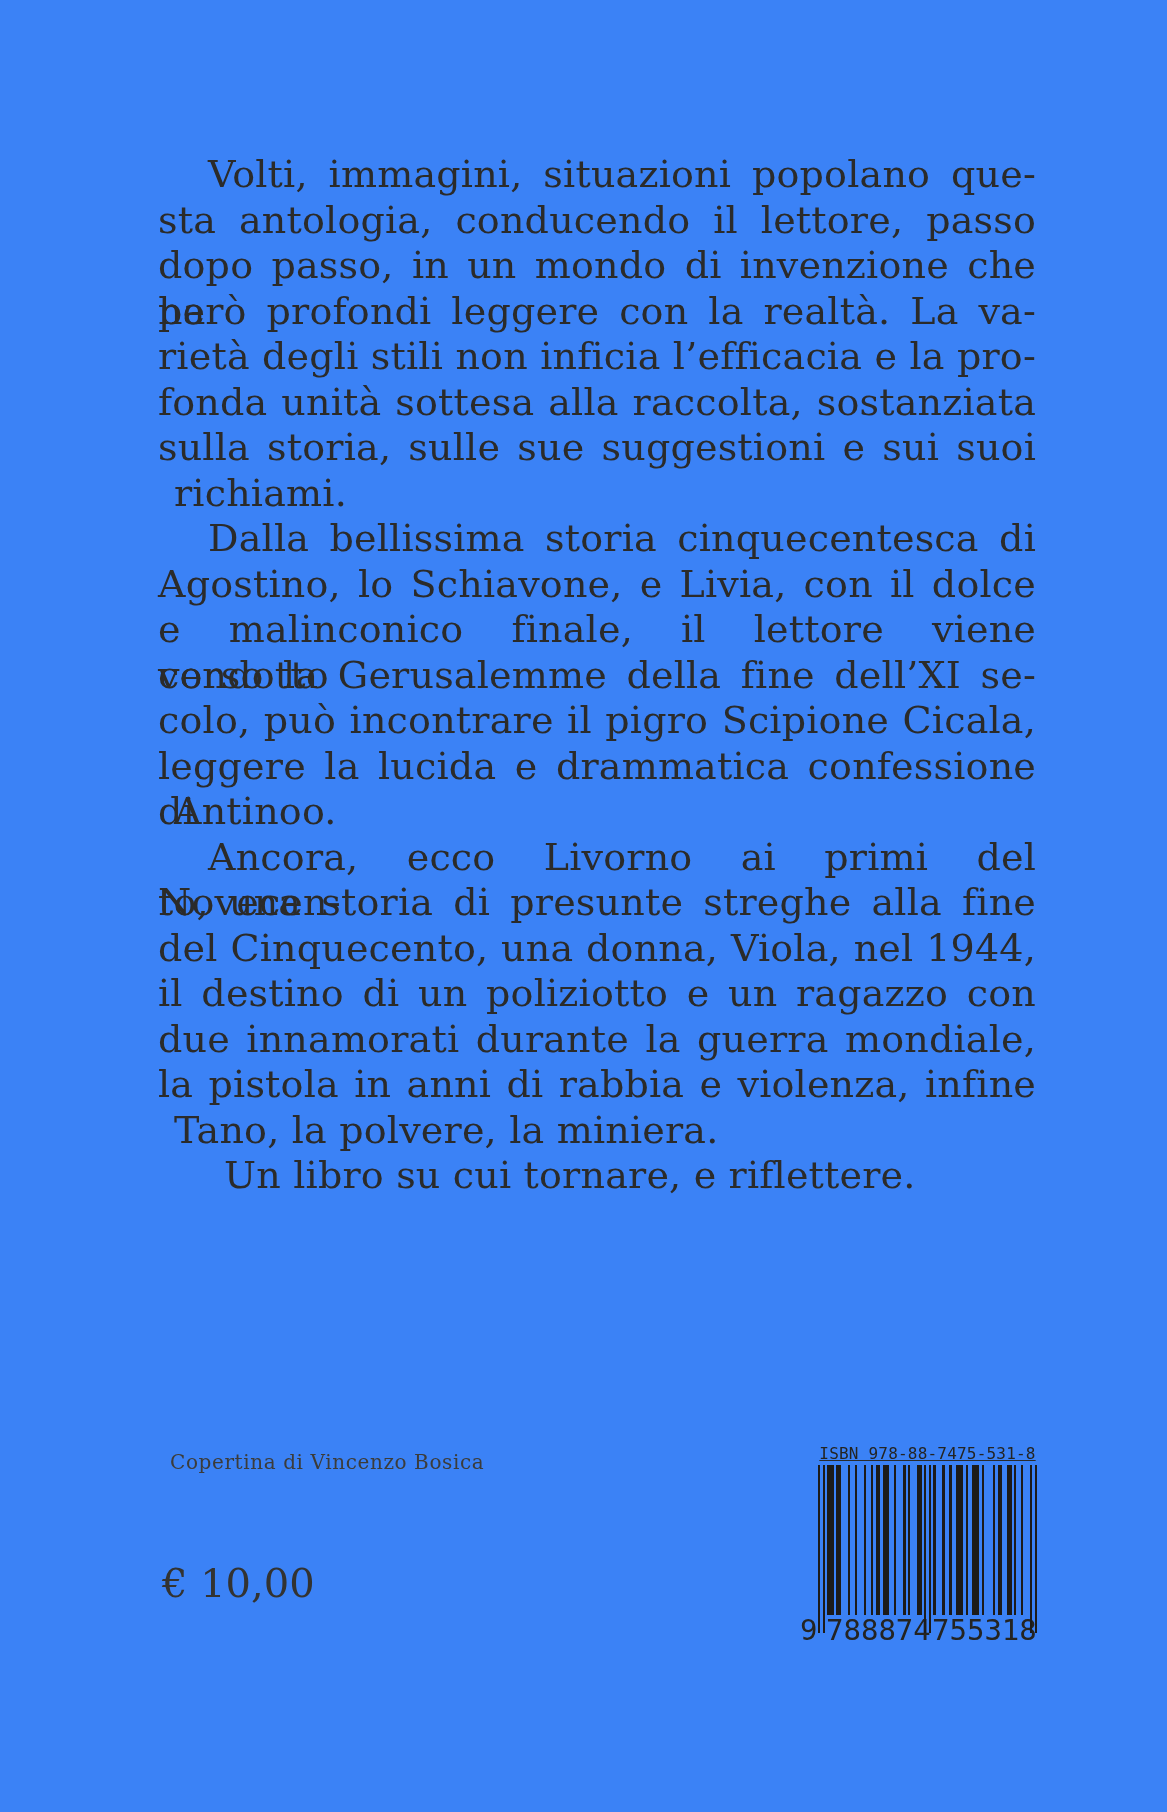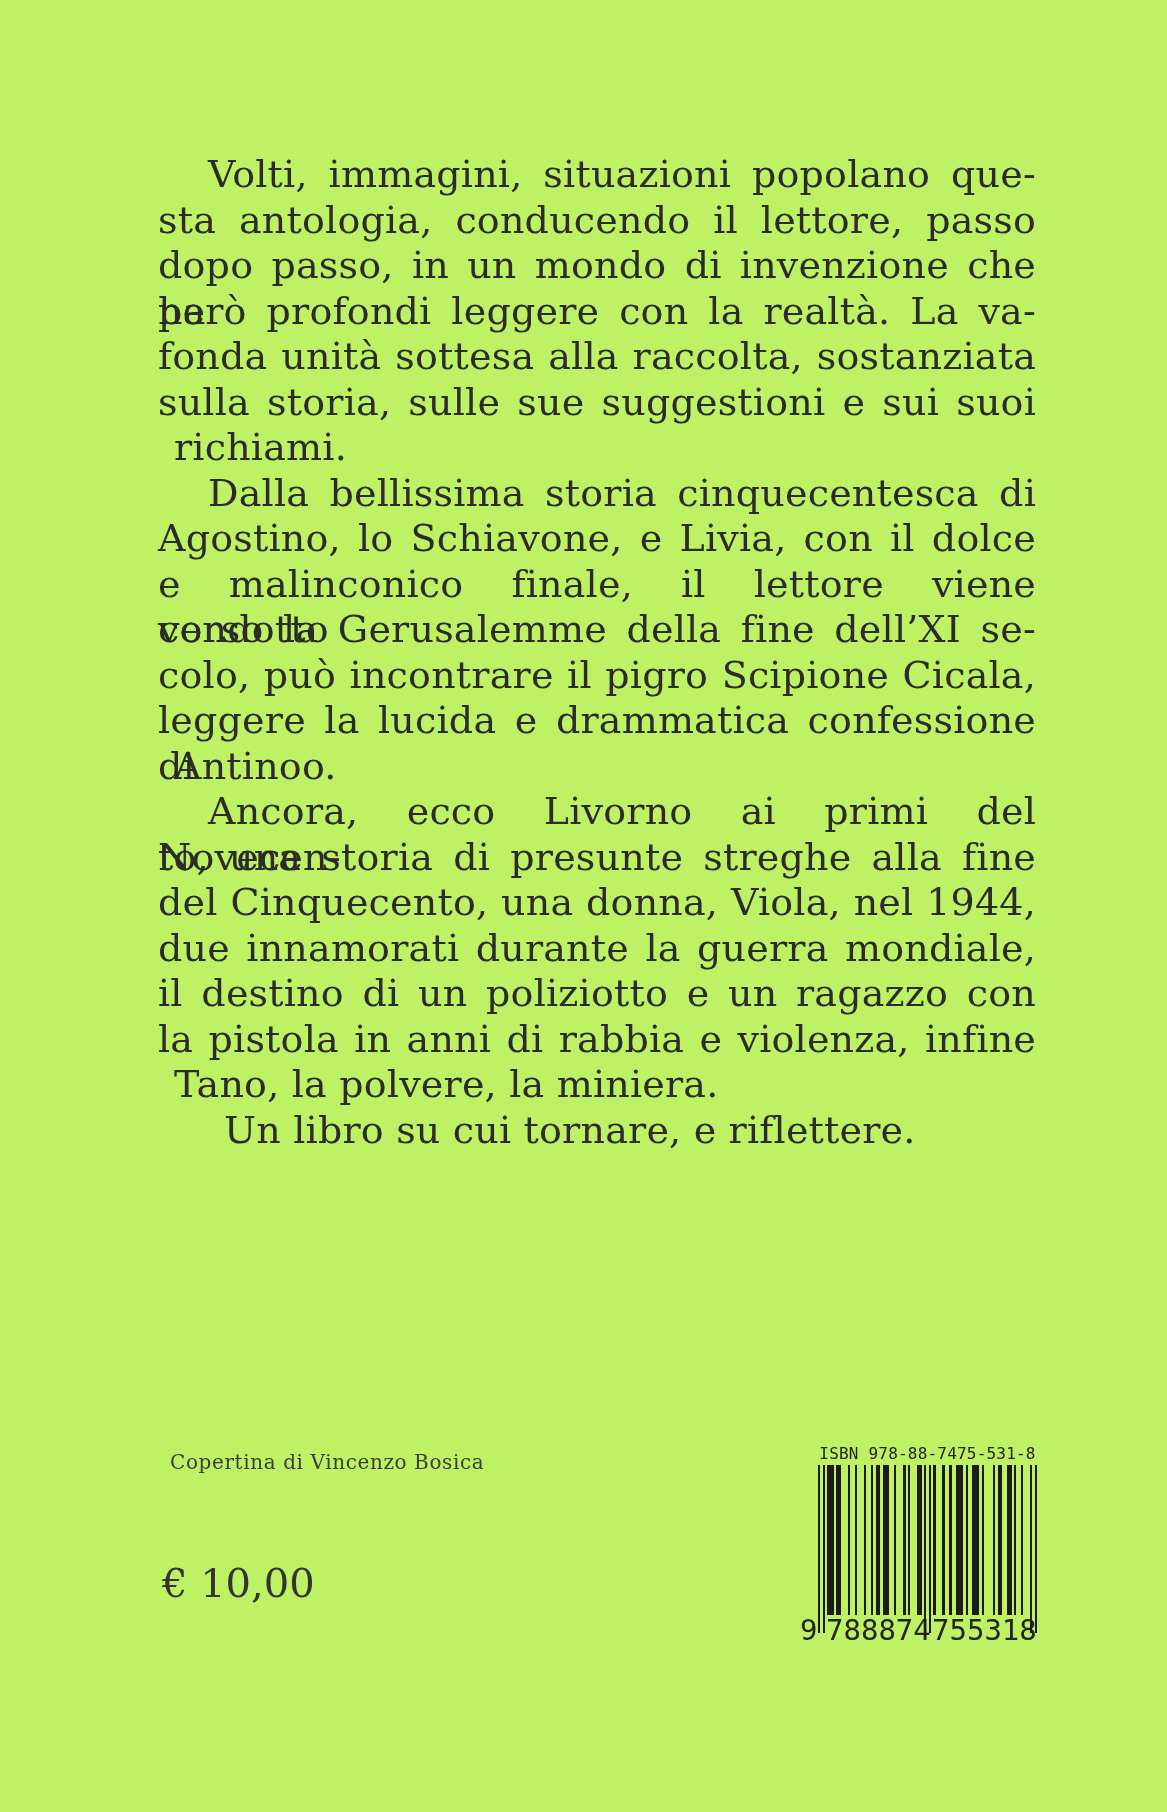--- a/index.html
+++ b/index.html
@@ -2,21 +2,21 @@
 <html><head>
 <meta charset="utf-8">
 <style>
   * { margin: 0; padding: 0; box-sizing: border-box; }
   html, body { background: #e8e8e6; }
   .cover {
     position: relative;
     width: 1167px;
     height: 1812px;
     margin: 0 auto;
-    background: #bef264;
+    background: #3b82f6;
     overflow: hidden;
     font-family: "DejaVu Serif", "Liberation Serif", serif;
     color: #2b2b2a;
   }
   .blurb {
     position: absolute;
     left: 158px;
     top: 152px;
     width: 878px;
   }
@@ -45,20 +45,21 @@
     left: 162px;
     top: 1560px;
     font-size: 40px;
     color: #333331;
   }
   .barcode {
     position: absolute;
     left: 818px;
     top: 1444px;
     width: 219px;
+    text-decoration: underline;
   }
   .isbn {
     font-family: "DejaVu Sans Mono", "Liberation Mono", monospace;
     font-size: 16px;
     letter-spacing: 0.2px;
     white-space: nowrap;
     color: #242422;
     text-align: center;
     height: 19px;
   }
@@ -92,35 +93,36 @@
 </head>
 <body>
 
 <div class="cover">
 
   <div class="blurb">
     <div class="line indent">Volti, immagini, situazioni popolano que-</div>
     <div class="line">sta antologia, conducendo il lettore, passo</div>
     <div class="line">dopo passo, in un mondo di invenzione che ha</div>
     <div class="line">però profondi leggere con la realtà. La va-</div>
+    <div class="line">rietà degli stili non inficia l’efficacia e la pro-</div>
     <div class="line">fonda unità sottesa alla raccolta, sostanziata</div>
     <div class="line">sulla storia, sulle sue suggestioni e sui suoi</div>
     <div class="line last">richiami.</div>
     <div class="line indent">Dalla bellissima storia cinquecentesca di</div>
     <div class="line">Agostino, lo Schiavone, e Livia, con il dolce</div>
     <div class="line">e malinconico finale, il lettore viene condotto</div>
     <div class="line">verso la Gerusalemme della fine dell’XI se-</div>
     <div class="line">colo, può incontrare il pigro Scipione Cicala,</div>
     <div class="line">leggere la lucida e drammatica confessione di</div>
     <div class="line last">Antinoo.</div>
     <div class="line indent">Ancora, ecco Livorno ai primi del Novecen-</div>
     <div class="line">to, una storia di presunte streghe alla fine</div>
     <div class="line">del Cinquecento, una donna, Viola, nel 1944,</div>
+    <div class="line">il destino di un poliziotto e un ragazzo con</div>
     <div class="line">due innamorati durante la guerra mondiale,</div>
-    <div class="line">il destino di un poliziotto e un ragazzo con</div>
     <div class="line">la pistola in anni di rabbia e violenza, infine</div>
     <div class="line last">Tano, la polvere, la miniera.</div>
     <div class="line indent last">Un libro su cui tornare, e riflettere.</div>
   </div>
 
   <div class="credit">Copertina di Vincenzo Bosica</div>
 
   <div class="price">€ 10,00</div>
 
   <div class="barcode">

